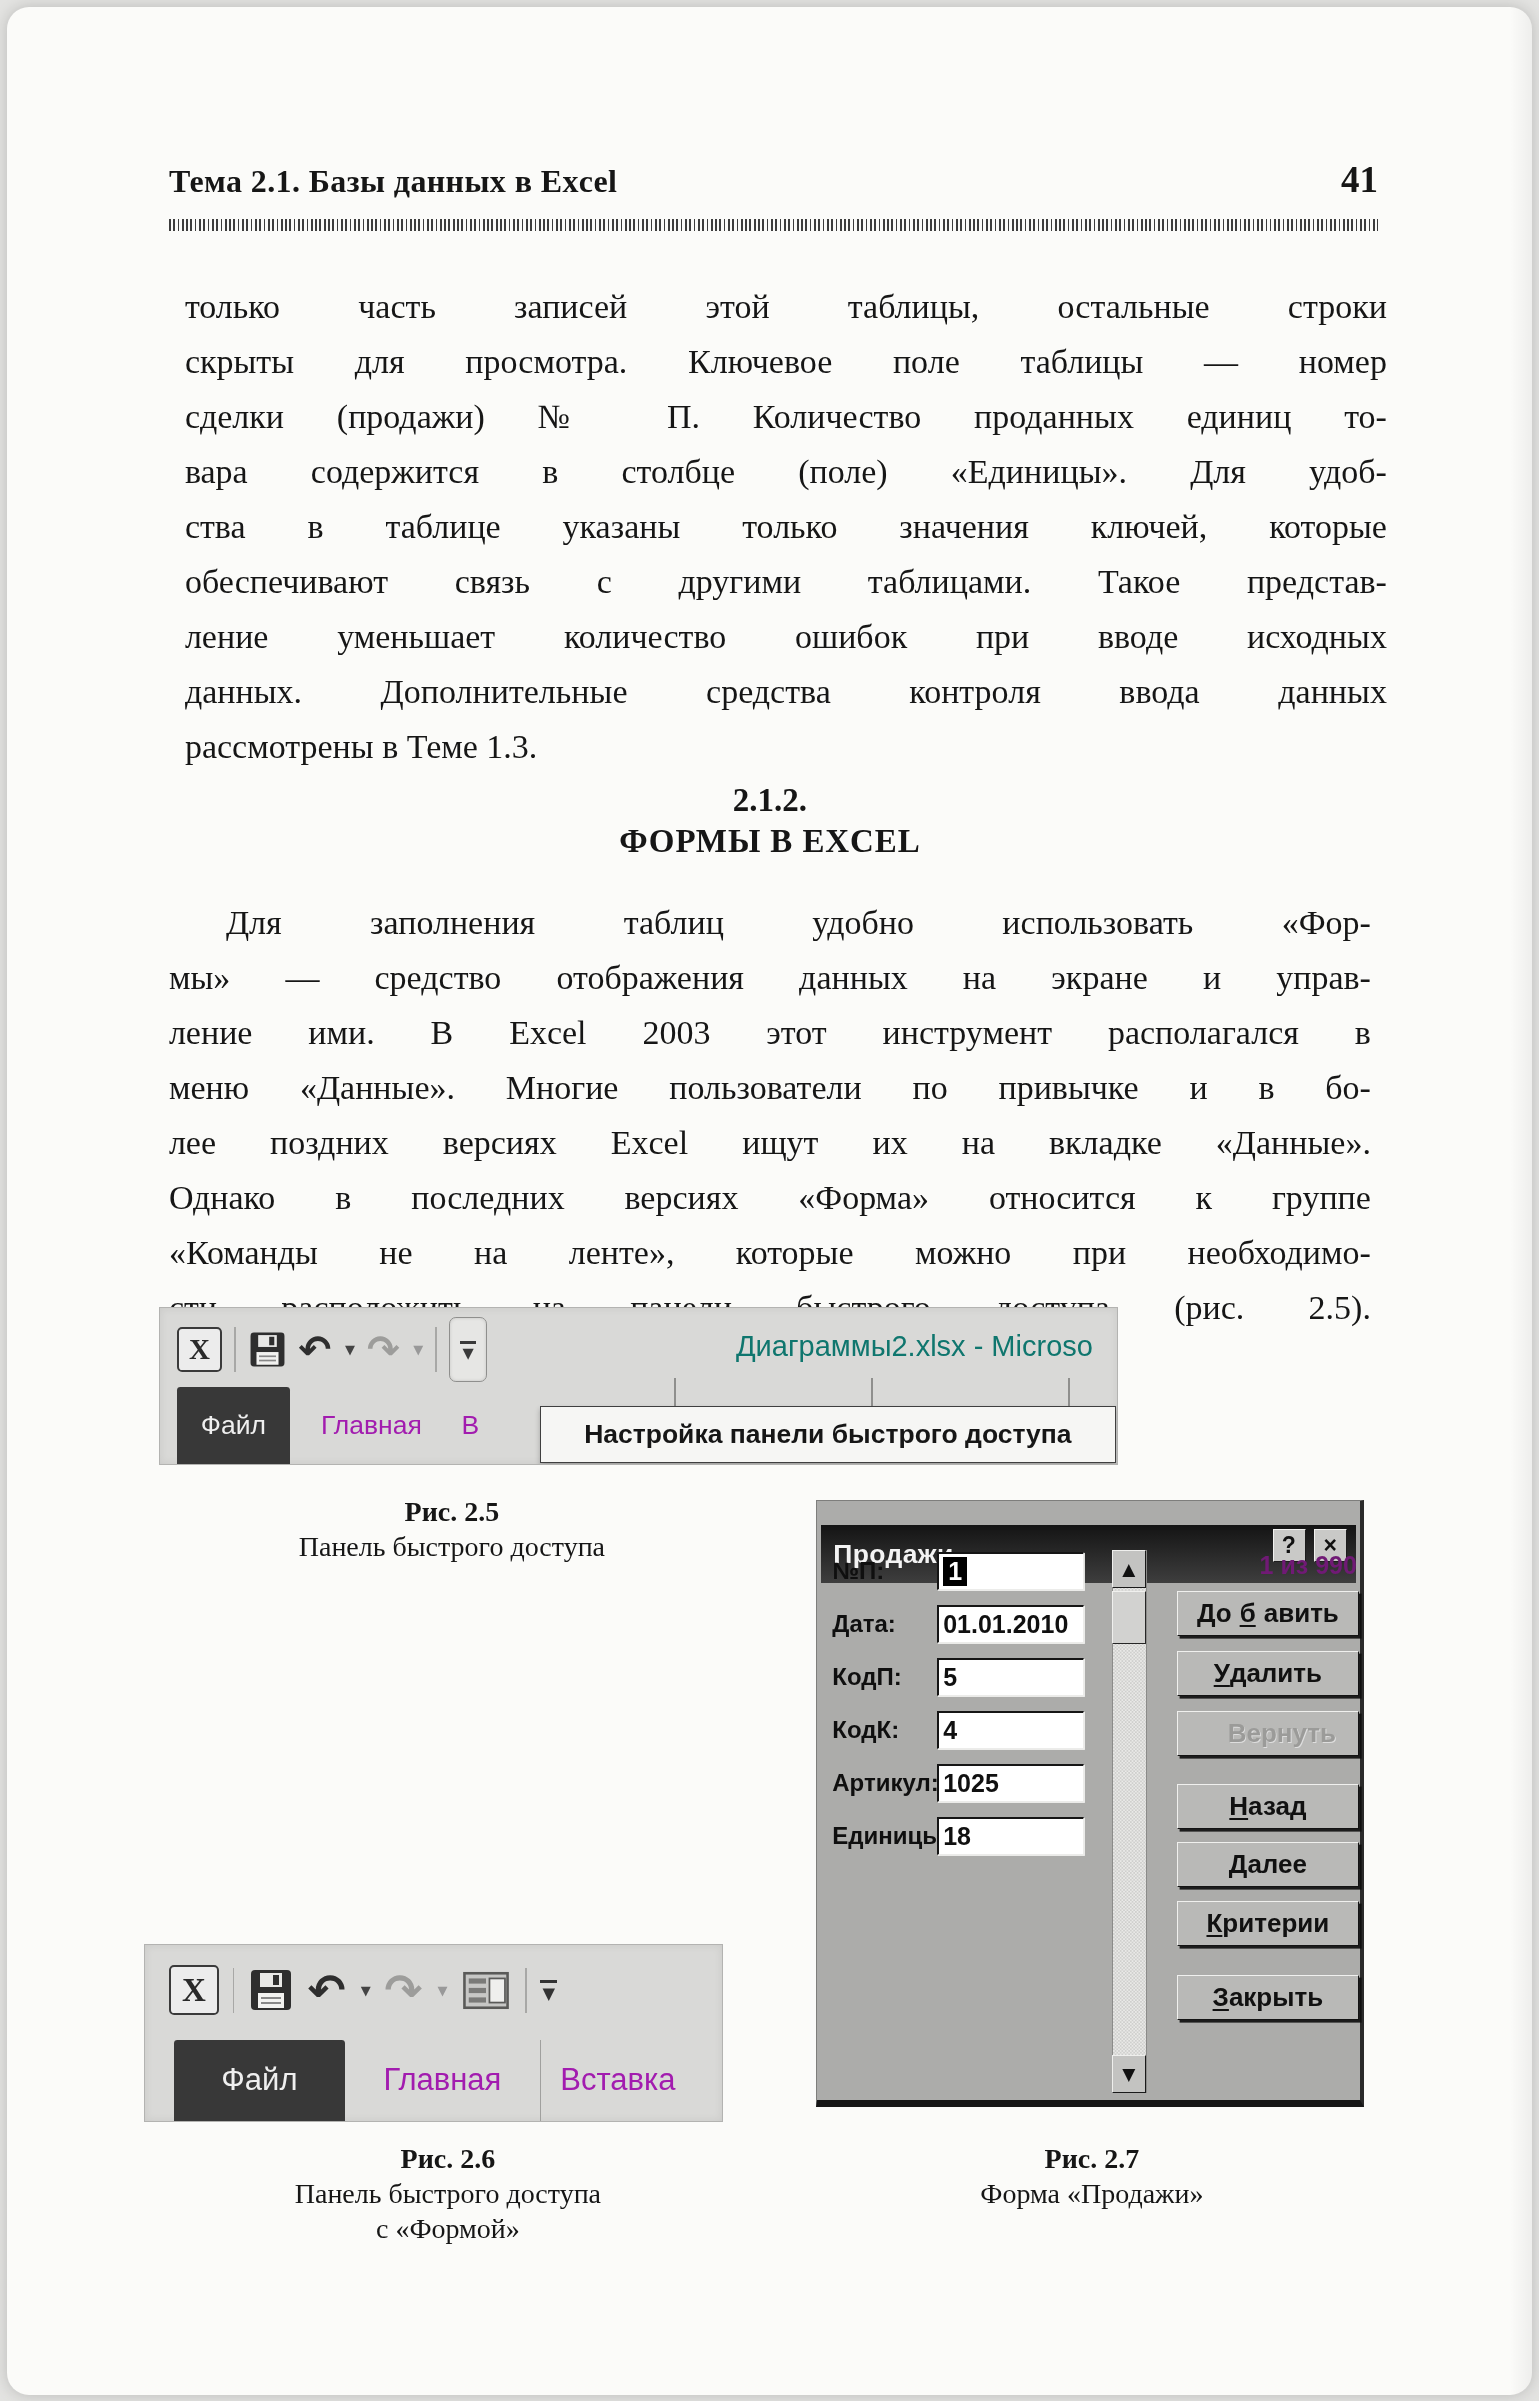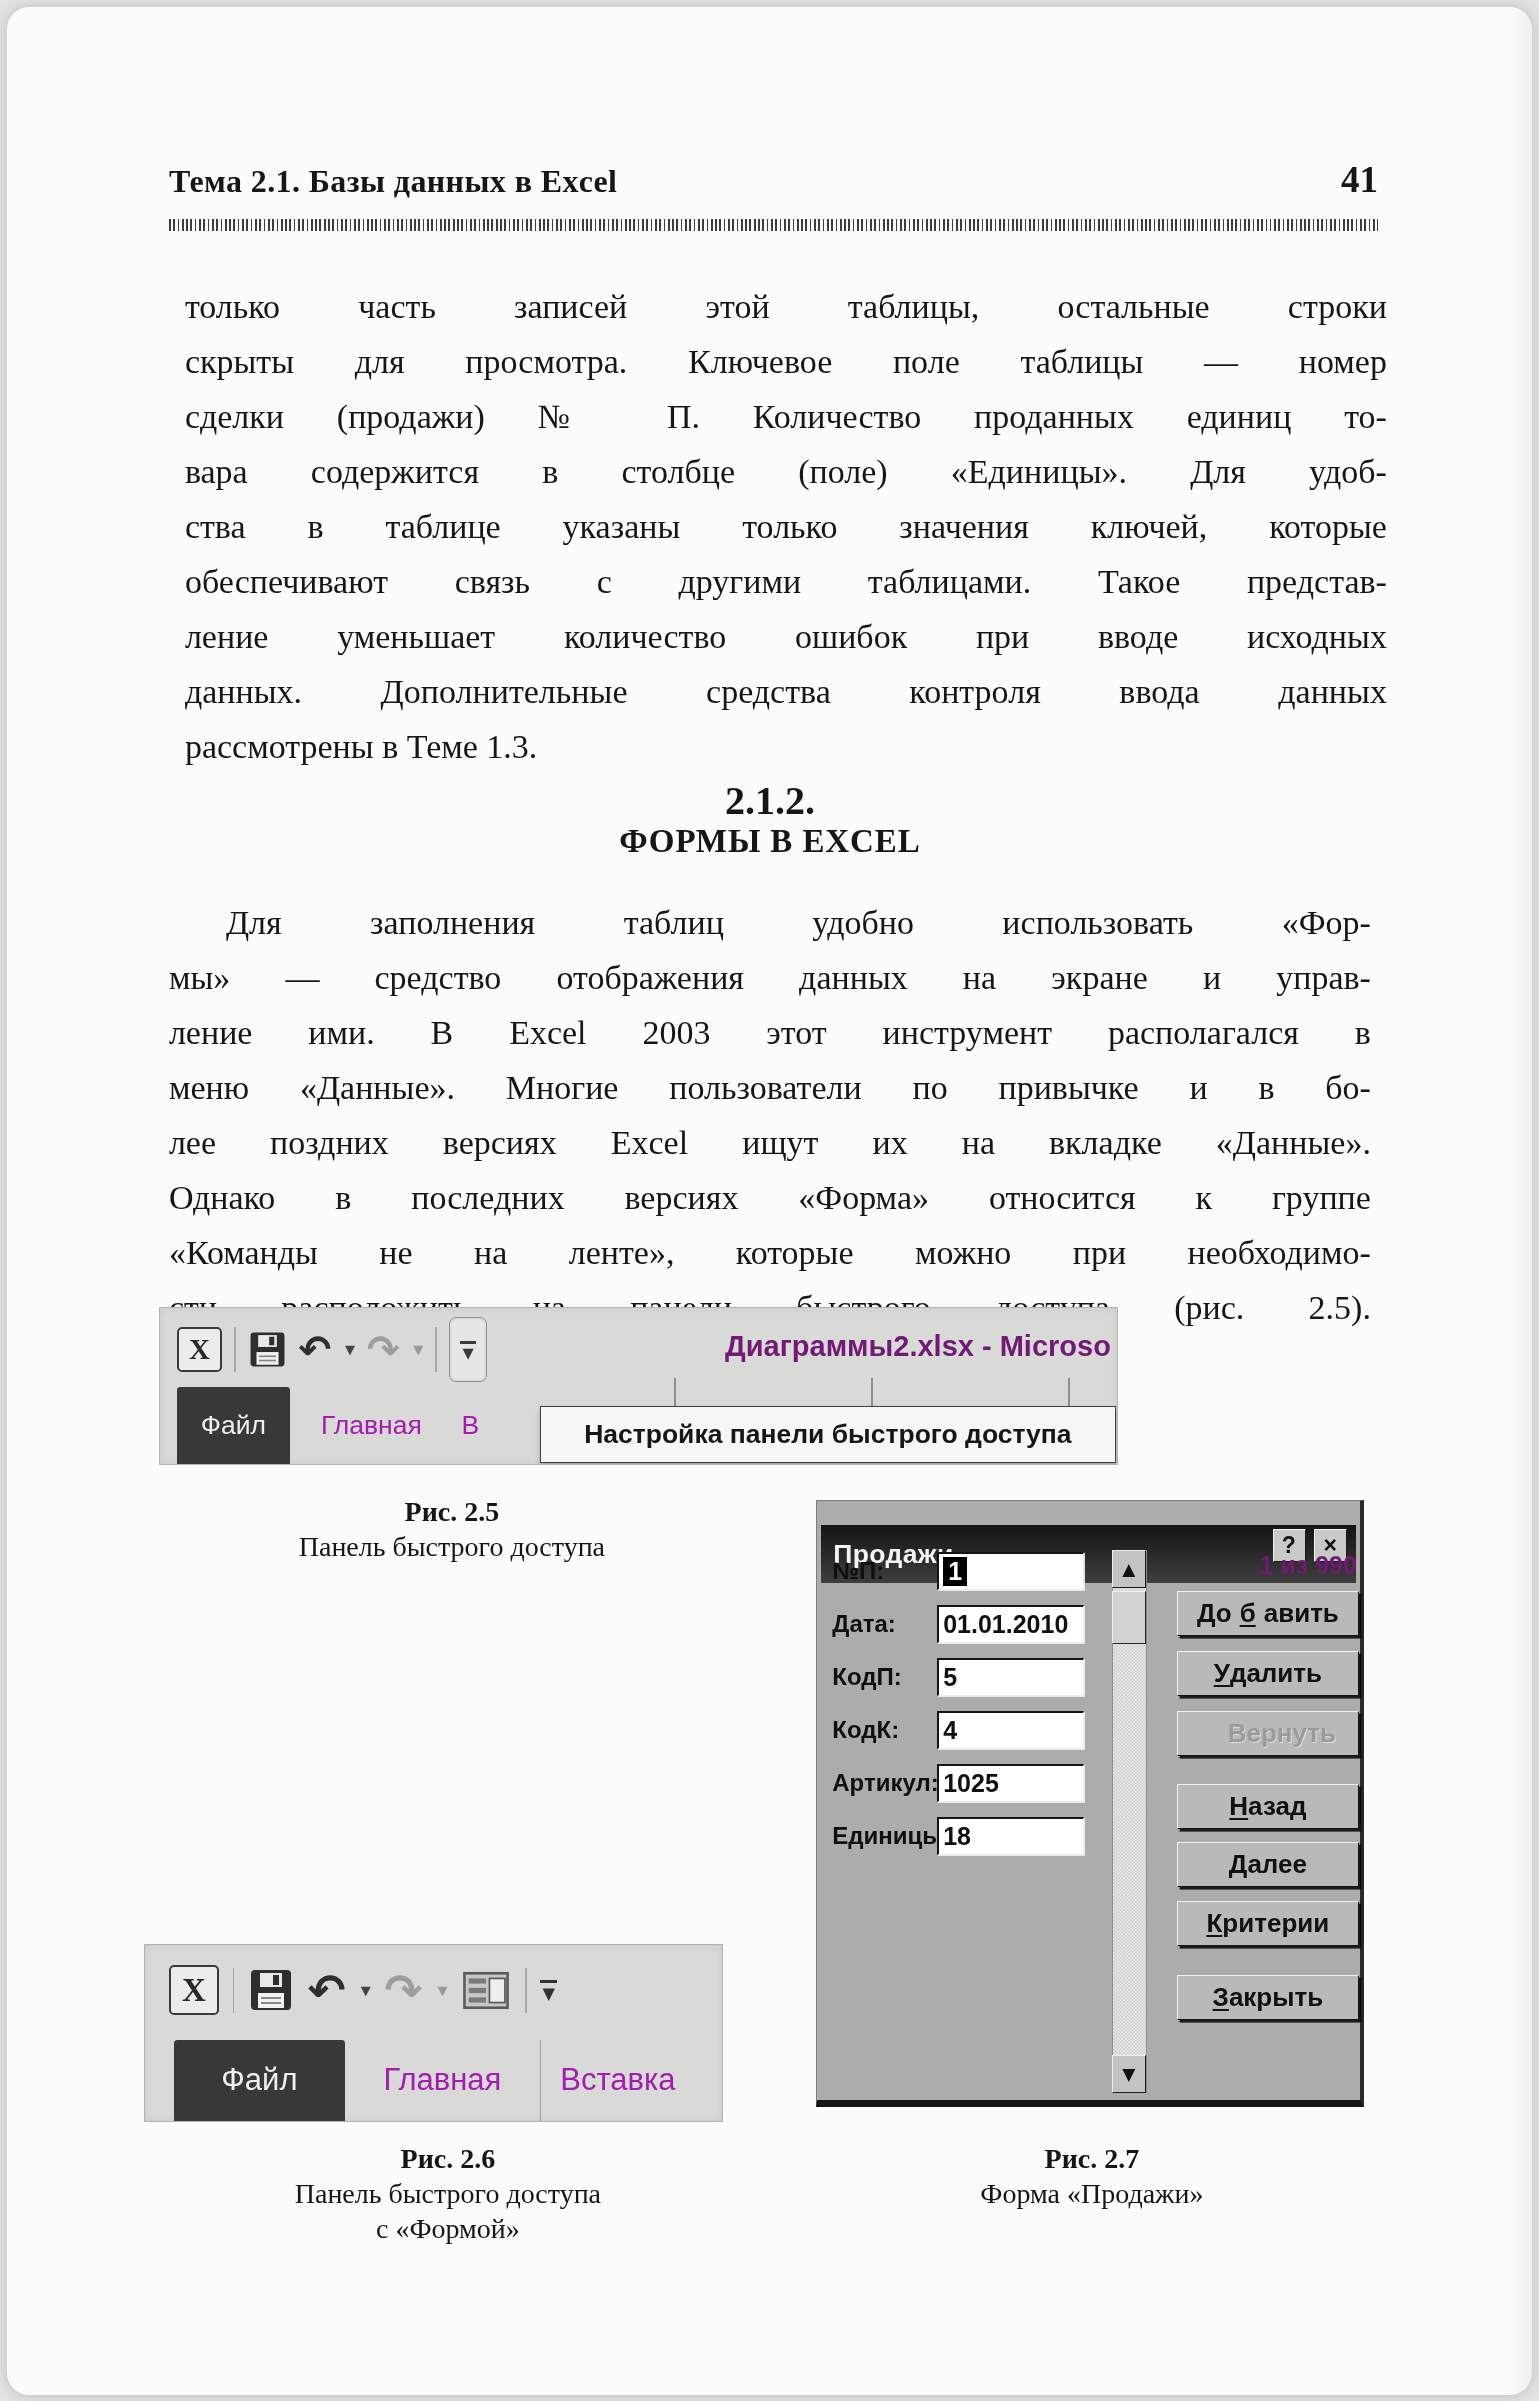--- a/index.html
+++ b/index.html
@@ -18,21 +18,21 @@
                background:repeating-linear-gradient(90deg,#3d3d3d 0 1.7px, transparent 1.7px 4.3px); }
 
   
   .para { width:1202px; left:162px; font-size:34px; line-height:55px; }
   .p1 { top:272px;margin-left:16px; } .p2 { top:888px; }
   .jline { text-align:justify; text-align-last:justify; overflow:hidden; white-space:nowrap; }
   .plain { text-align:left; }
   .indent { text-indent:57px; }
 
   .sec { left:162px; top:773px; width:1202px; text-align:center; font-weight:bold; }
-  .sec-num { font-size:40px; line-height:41px; }
+  .sec-num { font-size:33px; line-height:41px; }
   .sec-title { font-size:33px; line-height:41px; letter-spacing:0.9px; }
 
   .sans { font-family:"Liberation Sans", sans-serif; }
   .glyph { font-family:"DejaVu Sans", sans-serif; }
 
   
   .shot { background:#d9d9d7; border:0.9px solid #b3b3b1; box-shadow:inset 0 0 8.6px rgba(0,0,0,.08); overflow:hidden; }
   .fig25 { left:152px; top:1300px; width:957px; height:156px; }
   .qatrow { position:absolute; display:flex; align-items:center; }
   .fig25 .qatrow { left:17px; top:8.6px; height:67px; gap:12px; }
@@ -42,21 +42,21 @@
   .vsep { width:1.7px; height:45px; background:#a8a8a6; }
   .undo-g { font-size:39px; font-weight:bold; color:#2e2e2e; line-height:39px; }
   .redo-g { font-size:39px; font-weight:bold; color:#9d9d9b; line-height:39px; }
   .caret-s { font-size:13px; color:#444; align-self:center; margin-left:1.7px; }
   .caret-s.dim { color:#999; }
   .qat-cust { width:36px; height:63px; border:1.7px solid #8f8f8d; border-radius:6.9px; background:#e6e6e4;
               display:flex; flex-direction:column; align-items:center; justify-content:center; gap:3.4px;
               box-shadow:inset 0 0 3.4px rgba(0,0,0,.15); }
   .qat-cust .bar { width:15.4px; height:3.4px; background:#3a3a3a; }
   .qat-cust .vcaret { font-size:14.6px; color:#3a3a3a; line-height:12px; }
-  .win-title { position:absolute; right:6px; top:22px; font-size:29px; font-weight:700; color:#701a75; }
+  .win-title { position:absolute; right:24px; top:22px; font-size:29px; font-weight:400; color:#0f766e; }
   .tabrow { position:absolute; display:flex; align-items:stretch; }
   .fig25 .tabrow { left:17px; bottom:0; height:77px; }
   .tab { display:flex; align-items:center; justify-content:center; font-size:26.5px; color:#a21caf; }
   .tab-file { background:#383838; color:#efefef; border-radius:3.4px 3.4px 0 0; }
   .fig25 .tab-file { width:113px; }
   .fig25 .tab-home { width:163px; }
   .fig25 .tab-ins  { width:55px; justify-content:flex-start; padding-left:8.6px; }
   .tick { position:absolute; top:70px; width:1.7px; height:29px; background:#8f8f8d; }
   .tooltip { position:absolute; left:380px; top:98px; width:574px; height:55px; background:#f6f6f4;
              border:1.7px solid #3f3f3f; box-shadow:0 3.4px 5.1px rgba(0,0,0,.25);

